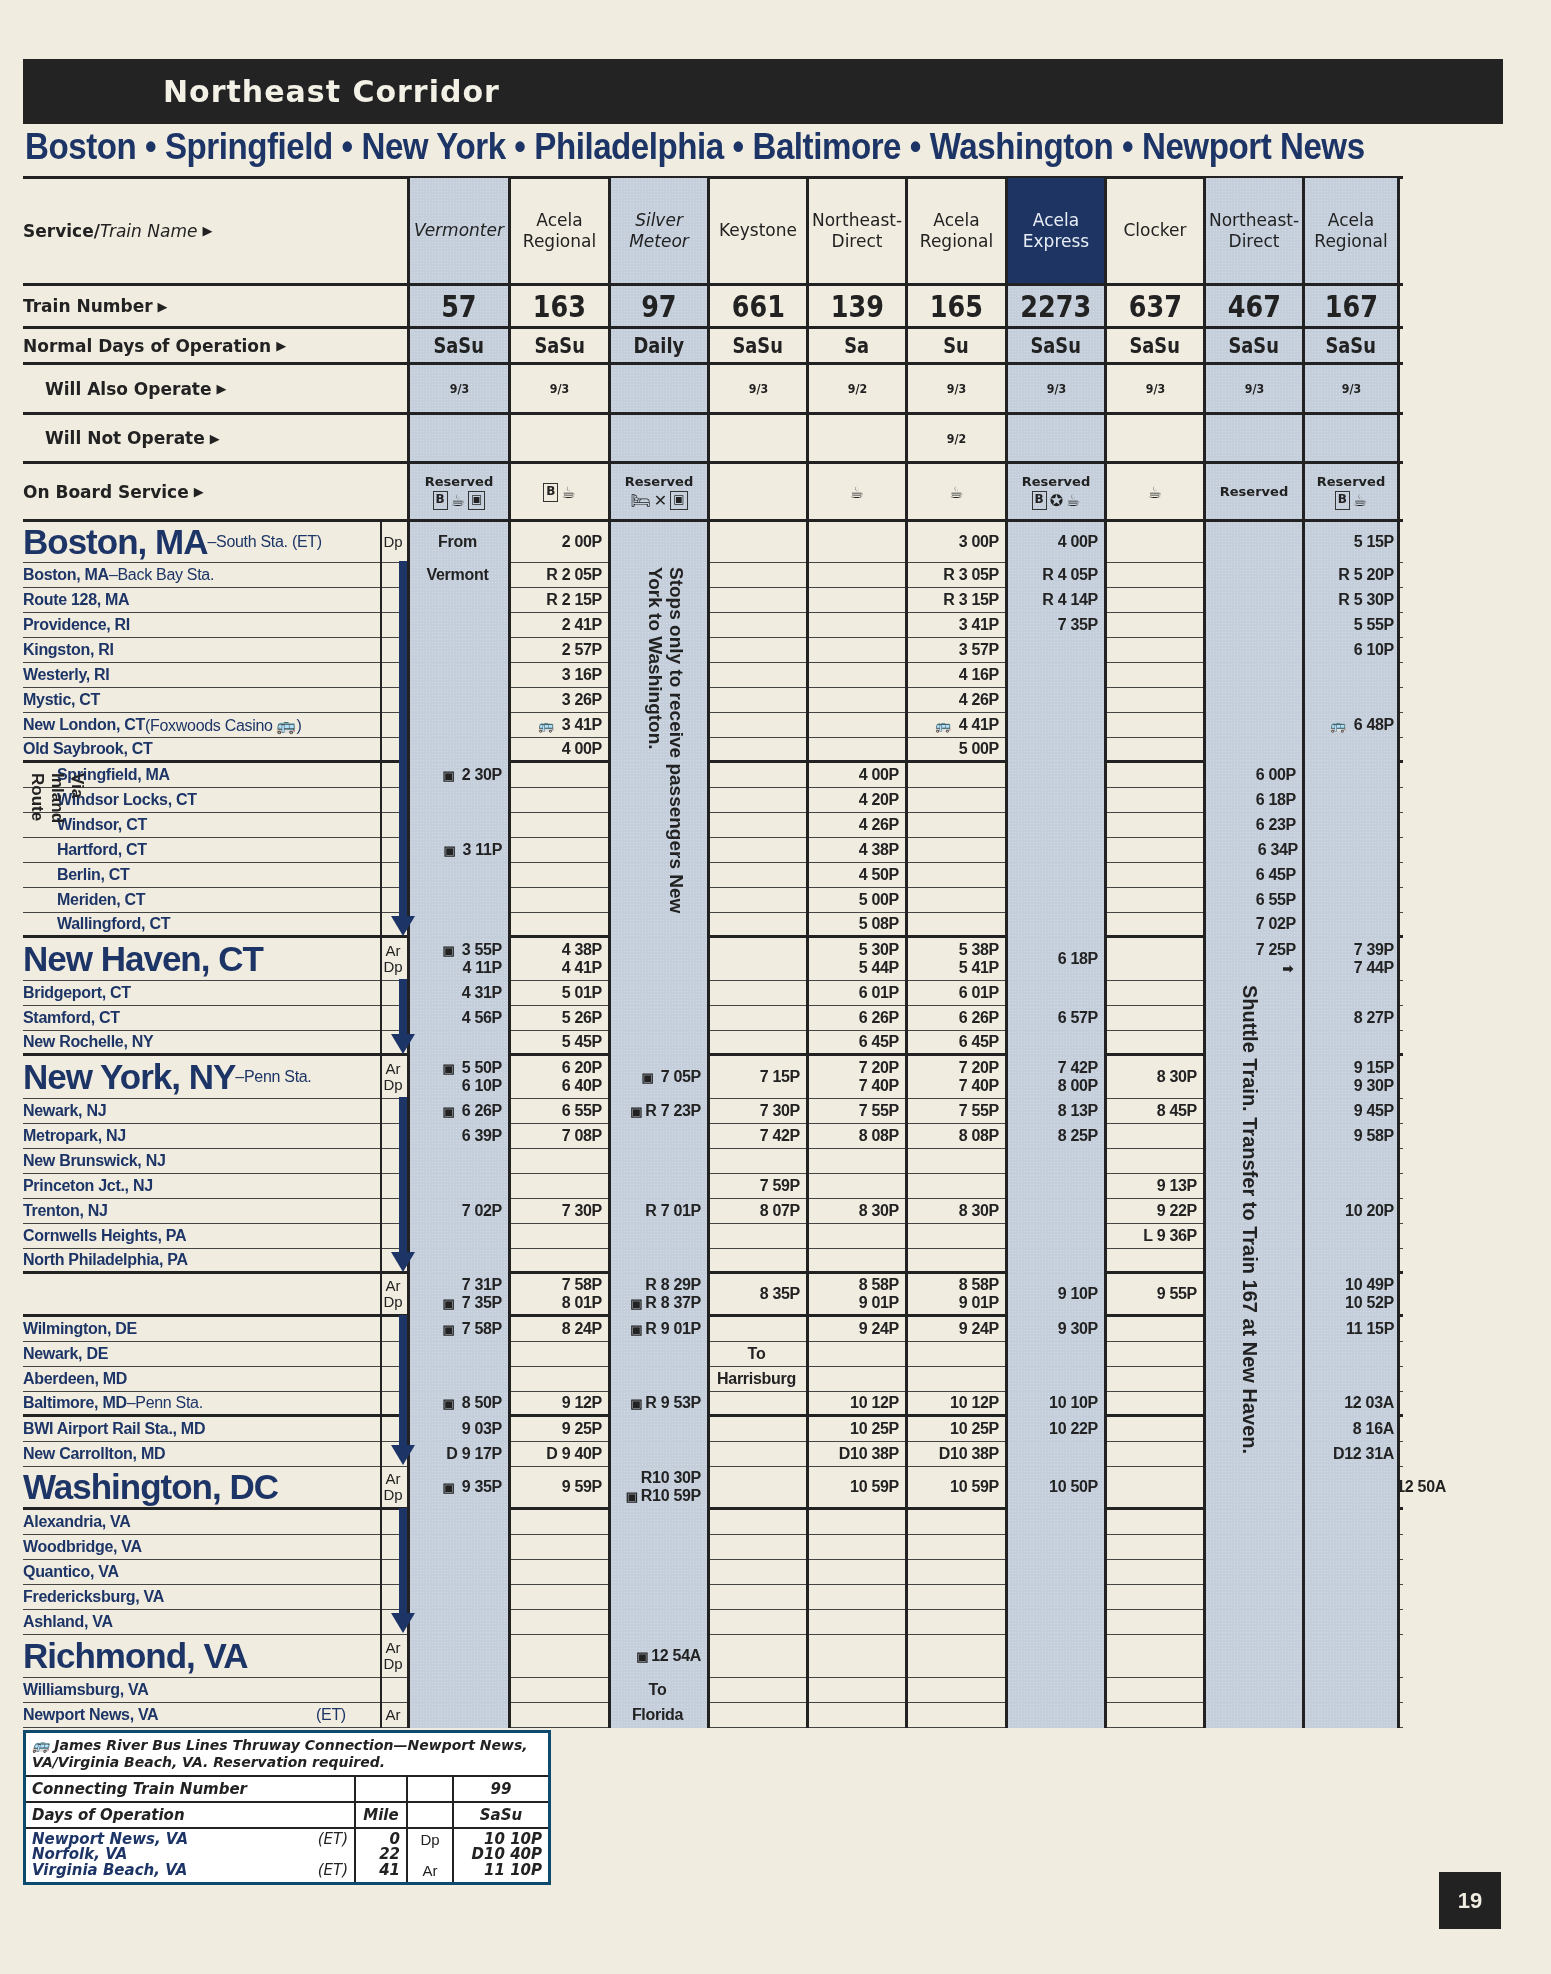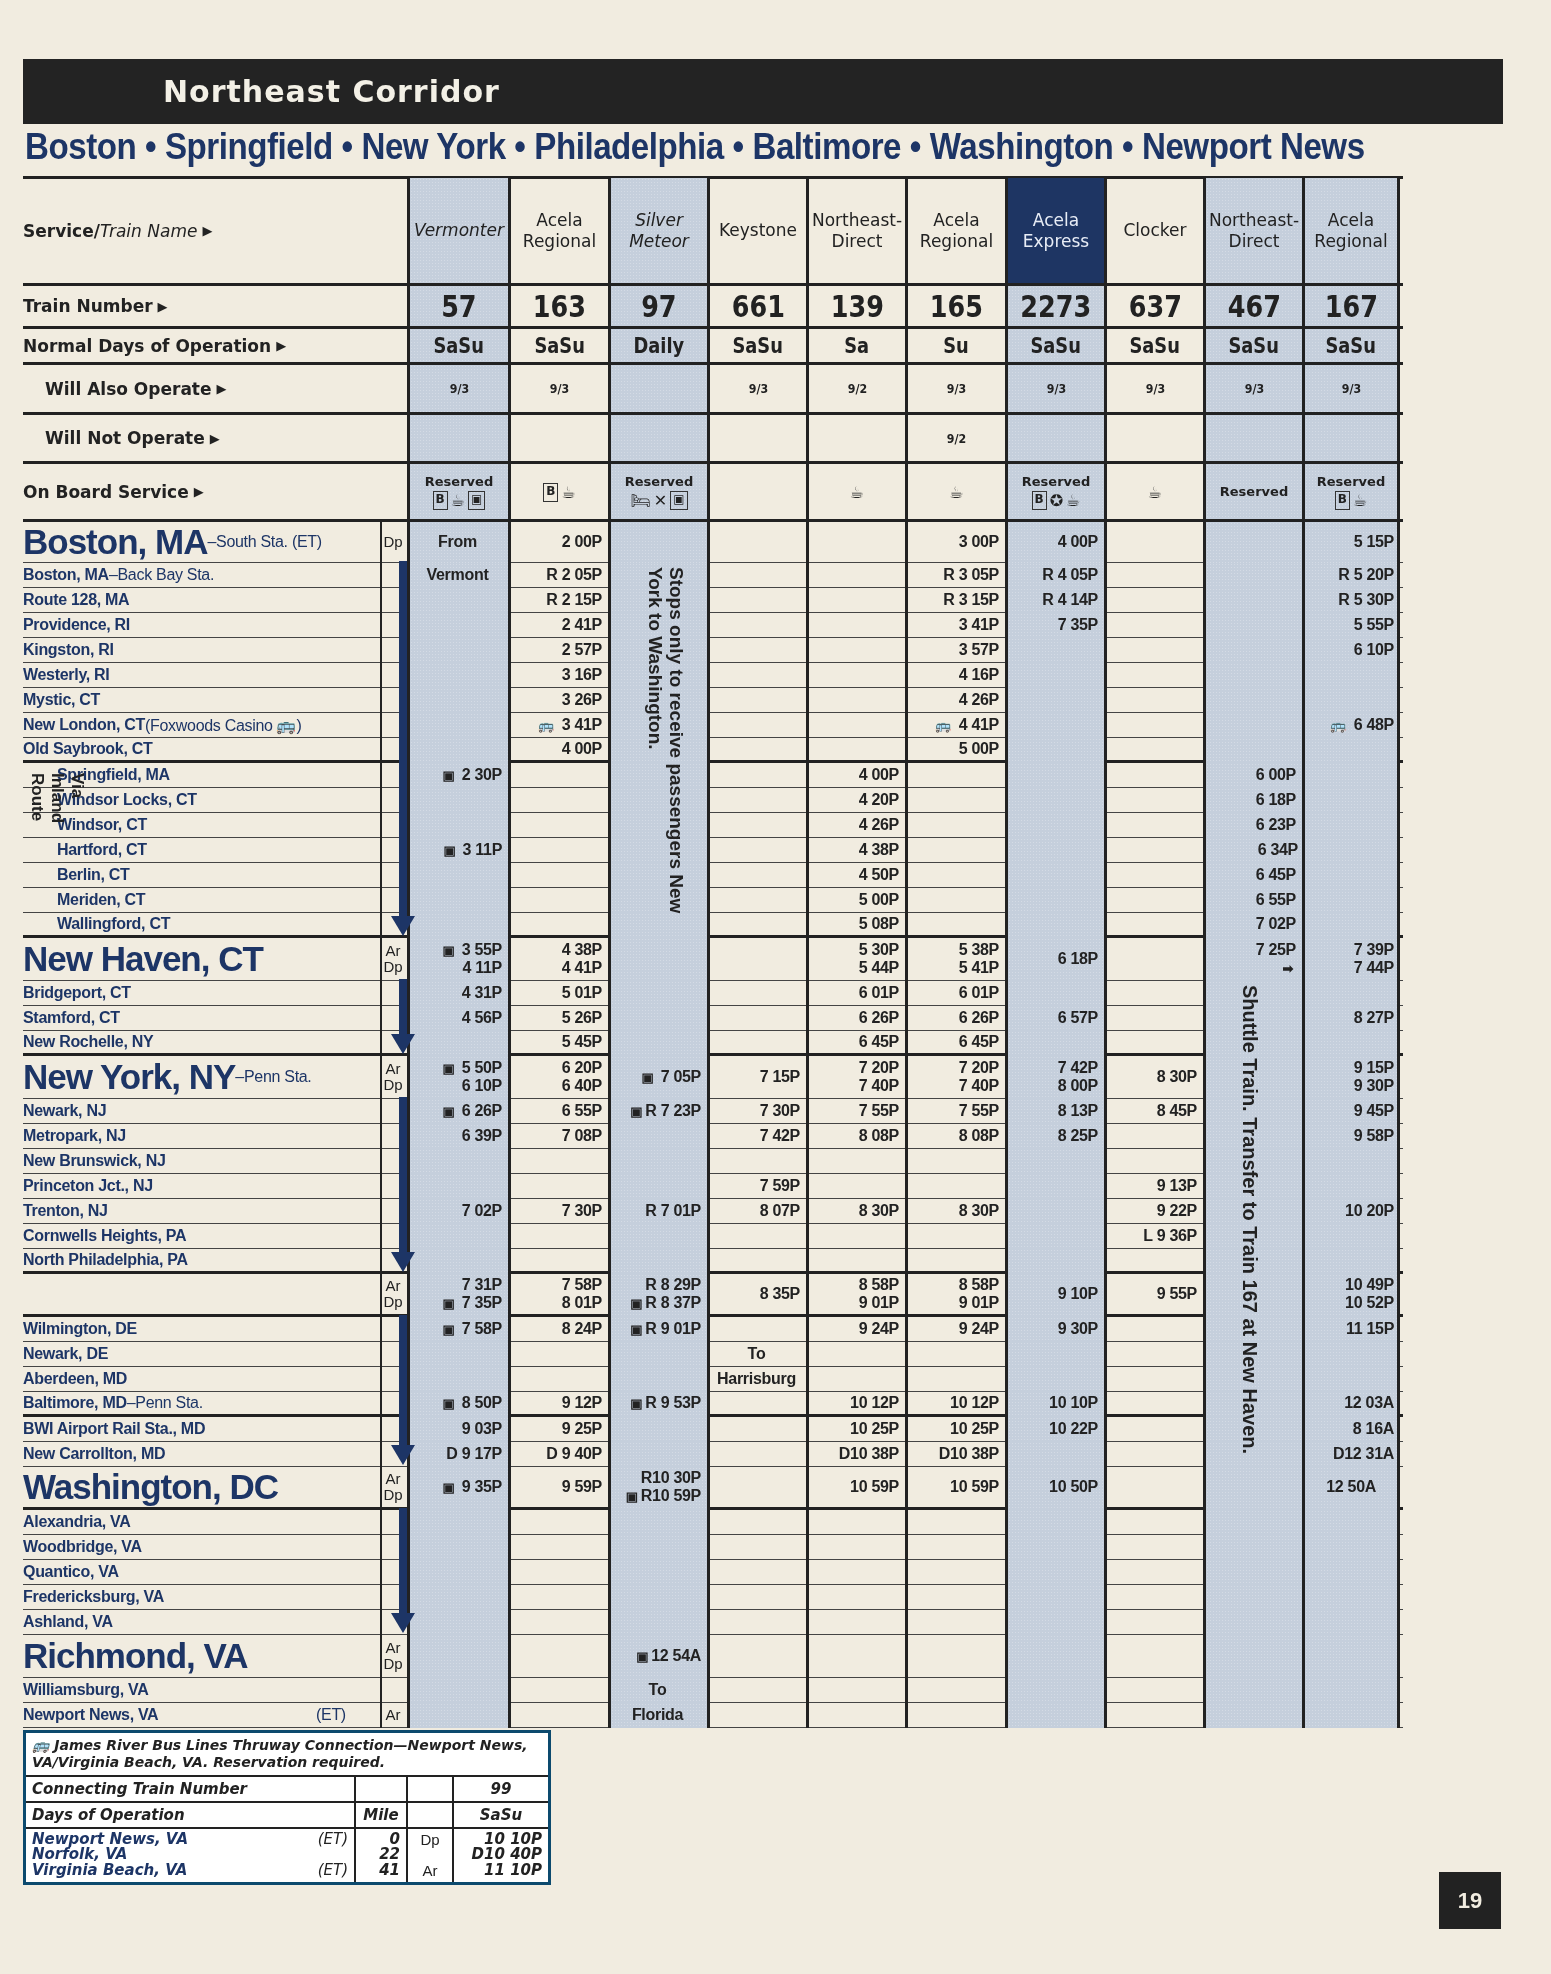--- a/index.html
+++ b/index.html
@@ -1324,21 +1324,21 @@
       </div>
       <div class="time" style="left: 783px; width: 99px;">
         <span>10 59P</span>
       </div>
       <div class="time" style="left: 882px; width: 100px;">
         <span>10 59P</span>
       </div>
       <div class="time" style="left: 982px; width: 99px;">
         <span>10 50P</span>
       </div>
-      <div class="time" style="left: 1261px; width: 98px; padding-left: 40px;">
+      <div class="time" style="left: 1331px; width: 98px; padding-left: 40px;">
         <span>12 50A</span>
       </div>
     </div>
     <div class="st-row" style="top: 1332px; height: 25px;">
       <div class="vcol shade" style="left: 384px; width: 101px; height: 25px;"></div>
       <div class="vcol" style="left: 485px; width: 100px; height: 25px;"></div>
       <div class="vcol shade" style="left: 585px; width: 99px; height: 25px;"></div>
       <div class="vcol" style="left: 684px; width: 99px; height: 25px;"></div>
       <div class="vcol" style="left: 783px; width: 99px; height: 25px;"></div>
       <div class="vcol" style="left: 882px; width: 100px; height: 25px;"></div>

